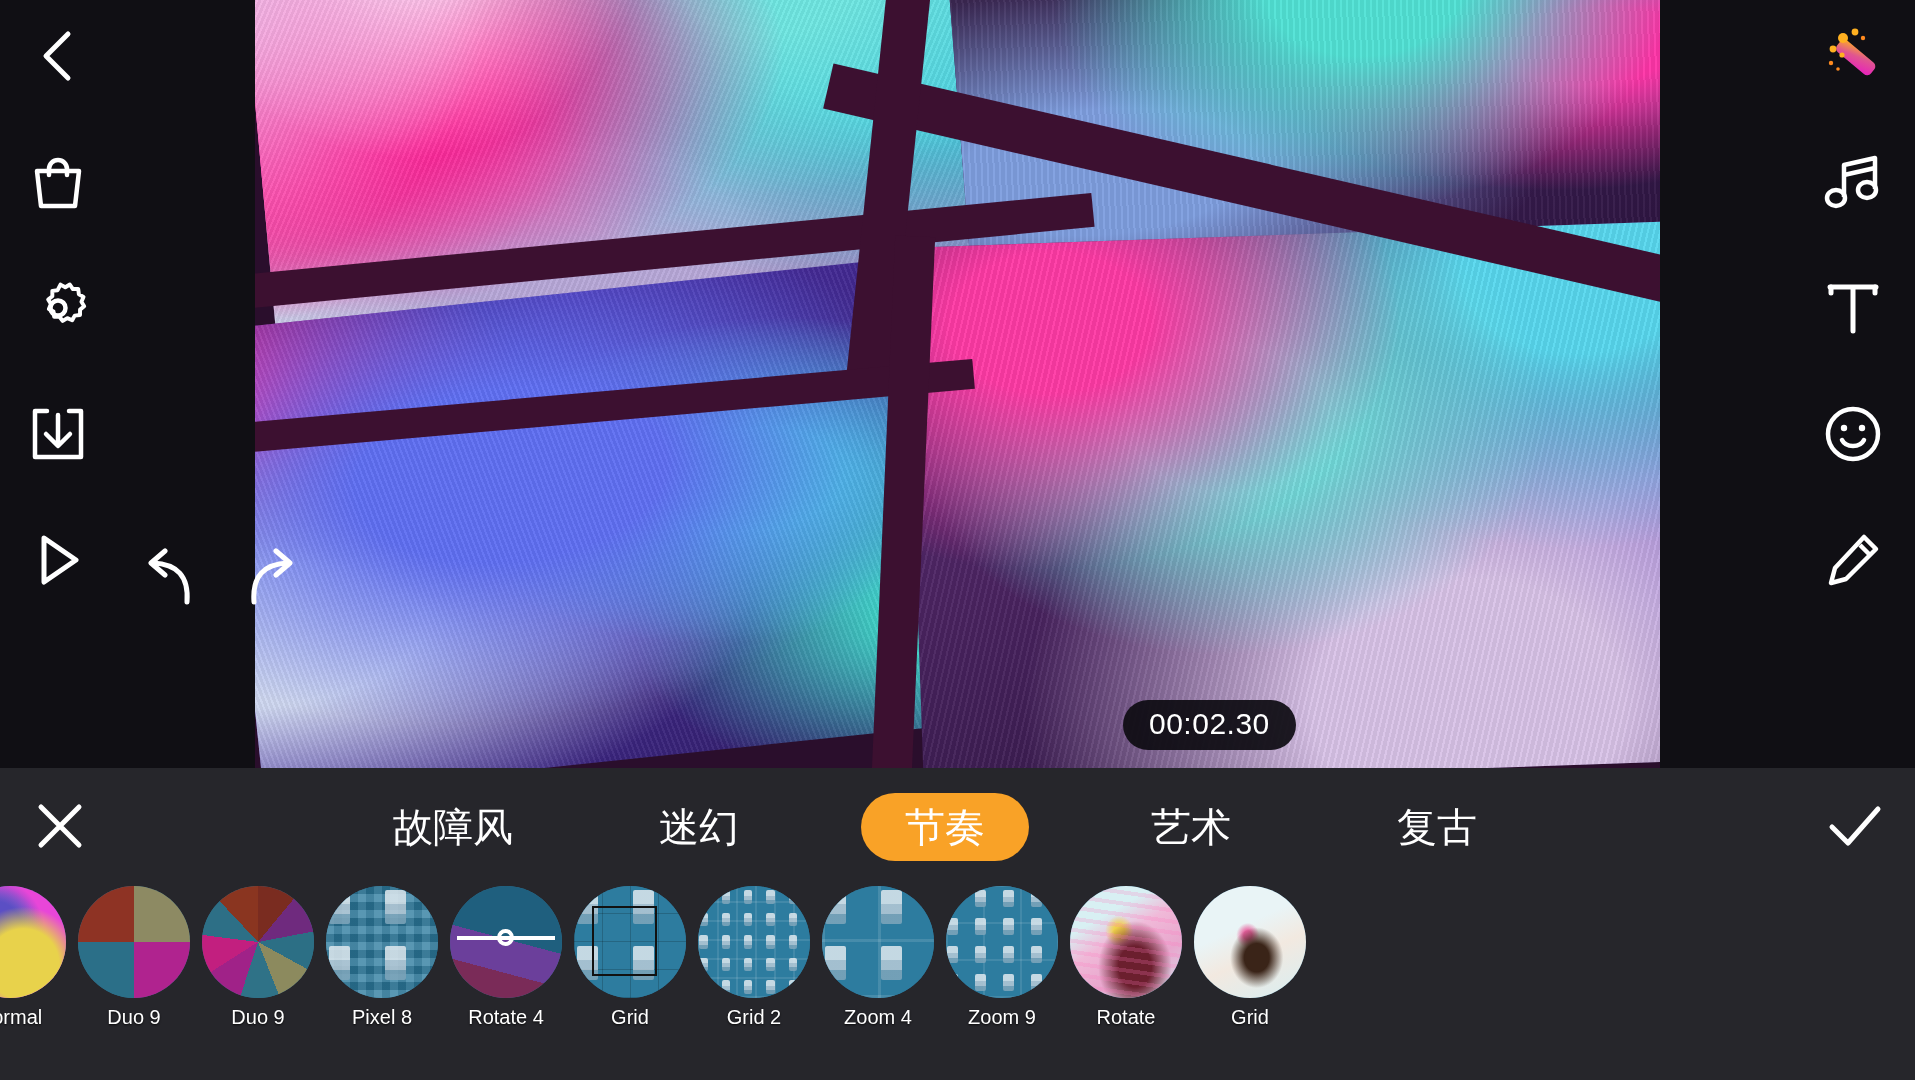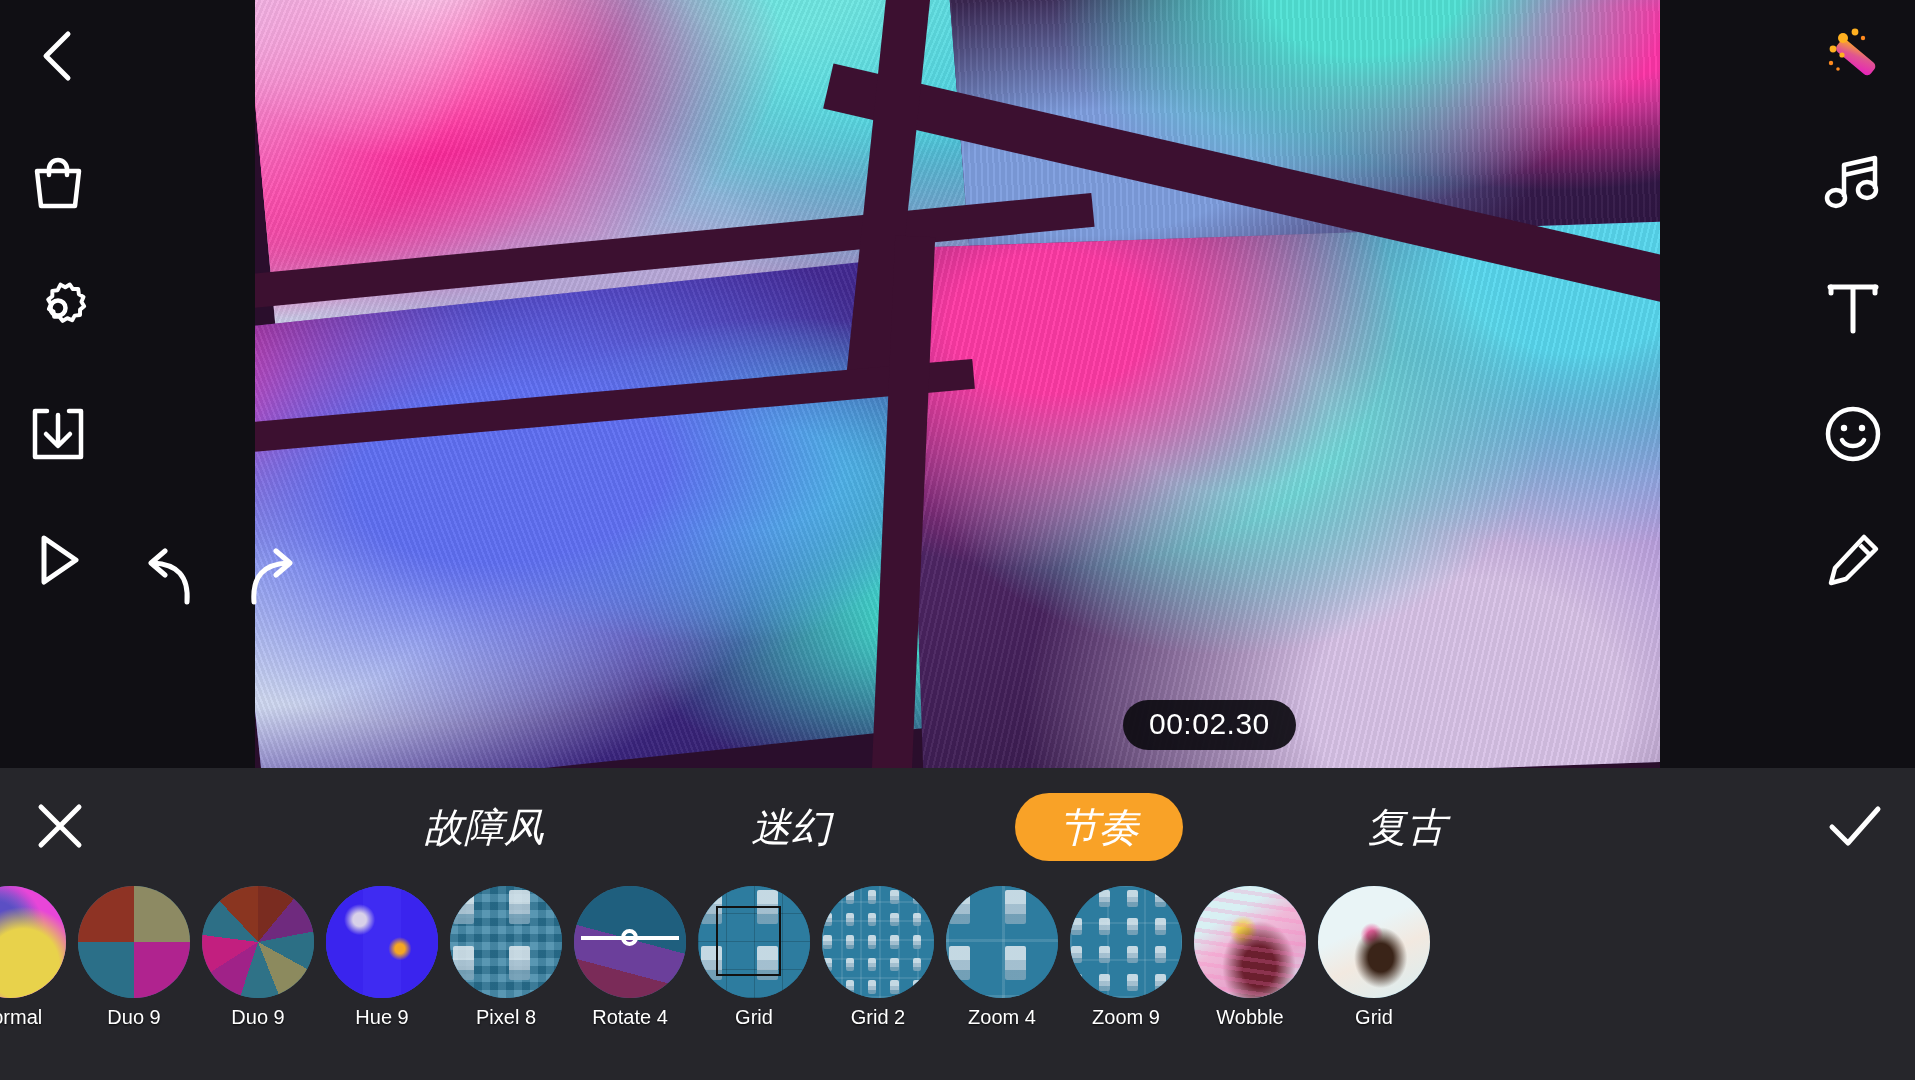--- a/index.html
+++ b/index.html
@@ -99,21 +99,21 @@
     background: #26262b;
   }
   .panel-top { position: relative; height: 118px; }
   .close-btn { position: absolute; left: 24px; top: 24px; width: 72px; height: 72px;
     display: flex; align-items: center; justify-content: center; }
   .ok-btn { position: absolute; right: 24px; top: 24px; width: 72px; height: 72px;
     display: flex; align-items: center; justify-content: center; }
 
   .tabs {
     position: absolute; left: 330px; top: 22px; width: 1230px; height: 74px;
-    display: flex; align-items: center; gap: 0; font-style: italic;
+    display: flex; align-items: center; gap: 0;
   }
   .tab {
     flex: 1 1 0; text-align: center; color: #ffffff;
     font-size: 40px; line-height: 1; padding: 14px 0; white-space: nowrap;
     font-family: "DejaVu Sans", "Liberation Sans", sans-serif;
   }
   .tab .pill { display: inline-block; padding: 14px 44px; border-radius: 38px; }
   .tab.active .pill { background: #f9a227; color: #ffffff; }
 
   
@@ -382,20 +382,23 @@
         <div class="tab">
           <span class="pill">故障风</span>
         </div>
         <div class="tab">
           <span class="pill">迷幻</span>
         </div>
         <div class="tab active">
           <span class="pill">节奏</span>
         </div>
         <div class="tab">
+          <span class="pill">艺术</span>
+        </div>
+        <div class="tab">
           <span class="pill">复古</span>
         </div>
       </div>
 
       <div class="ok-btn">
         <span>
           <svg width="60" height="52" viewBox="0 0 60 52" fill="none">
             <path d="M7 27 L23 43 L53 9" stroke="#fff" stroke-width="5" stroke-linecap="round" stroke-linejoin="round"></path>
           </svg>
         </span>
@@ -413,26 +416,20 @@
           <div class="thumb">
             <div class="inner t-duo4"></div>
           </div>
           <div class="cap">Duo 9</div>
         </div>
         <div class="fitem">
           <div class="thumb">
             <div class="inner t-duo9"></div>
           </div>
           <div class="cap">Duo 9</div>
-        </div>
-        <div class="fitem">
-          <div class="thumb">
-            <div class="inner t-hue9"></div>
-          </div>
-          <div class="cap">Hue 9</div>
         </div>
         <div class="fitem">
           <div class="thumb">
             <div class="inner t-pixel"></div>
             <div class="mini">
               <i style="left: 2.5%; top: 4%; width: 18.9%; height: 30%;"></i>
               <i style="left: 52.5%; top: 4%; width: 18.9%; height: 30%;"></i>
               <i style="left: 2.5%; top: 54%; width: 18.9%; height: 30%;"></i>
               <i style="left: 52.5%; top: 54%; width: 18.9%; height: 30%;"></i>
             </div>
@@ -526,21 +523,21 @@
               <i style="left: 51.25%; top: 79%; width: 9.45%; height: 15%;"></i>
               <i style="left: 76.25%; top: 79%; width: 9.45%; height: 15%;"></i>
             </div>
           </div>
           <div class="cap">Zoom 9</div>
         </div>
         <div class="fitem">
           <div class="thumb">
             <div class="inner t-wobble"></div>
           </div>
-          <div class="cap">Wobble</div>
+          <div class="cap">Rotate</div>
         </div>
         <div class="fitem">
           <div class="thumb">
             <div class="inner t-zoom"></div>
           </div>
           <div class="cap">Grid</div>
         </div>
       </div>
   </div>
 </div>

